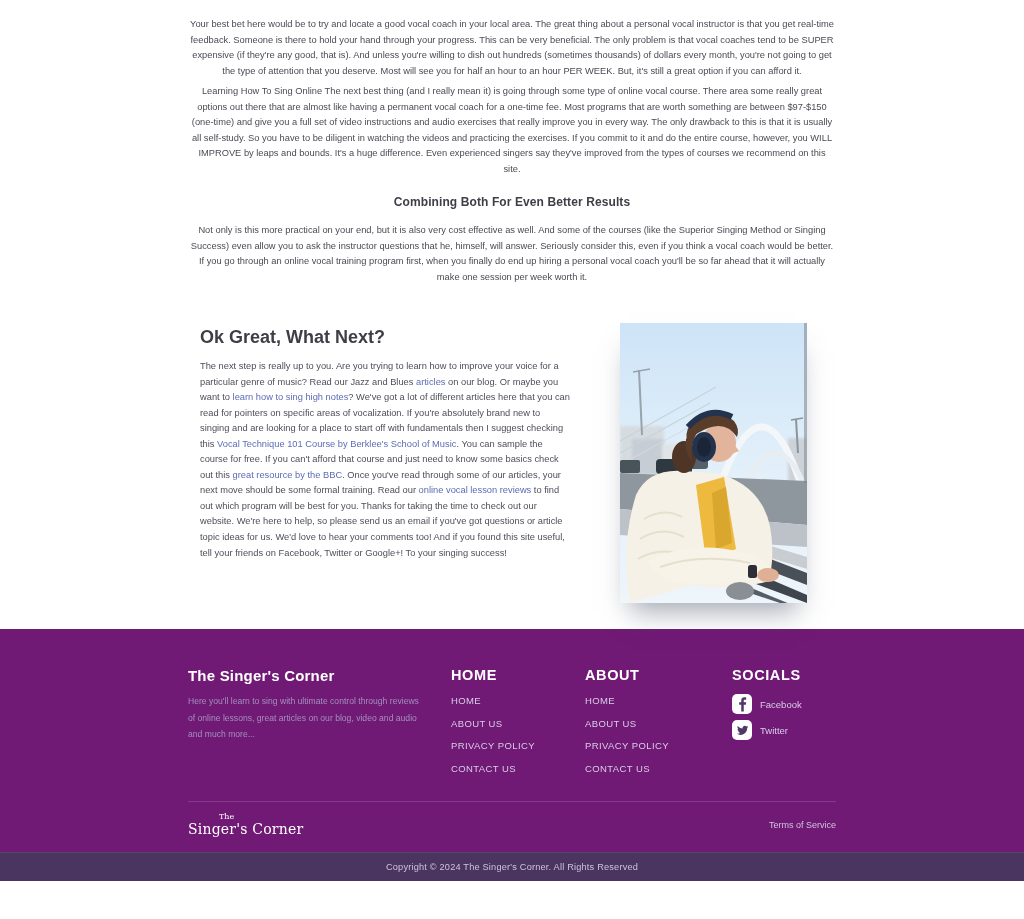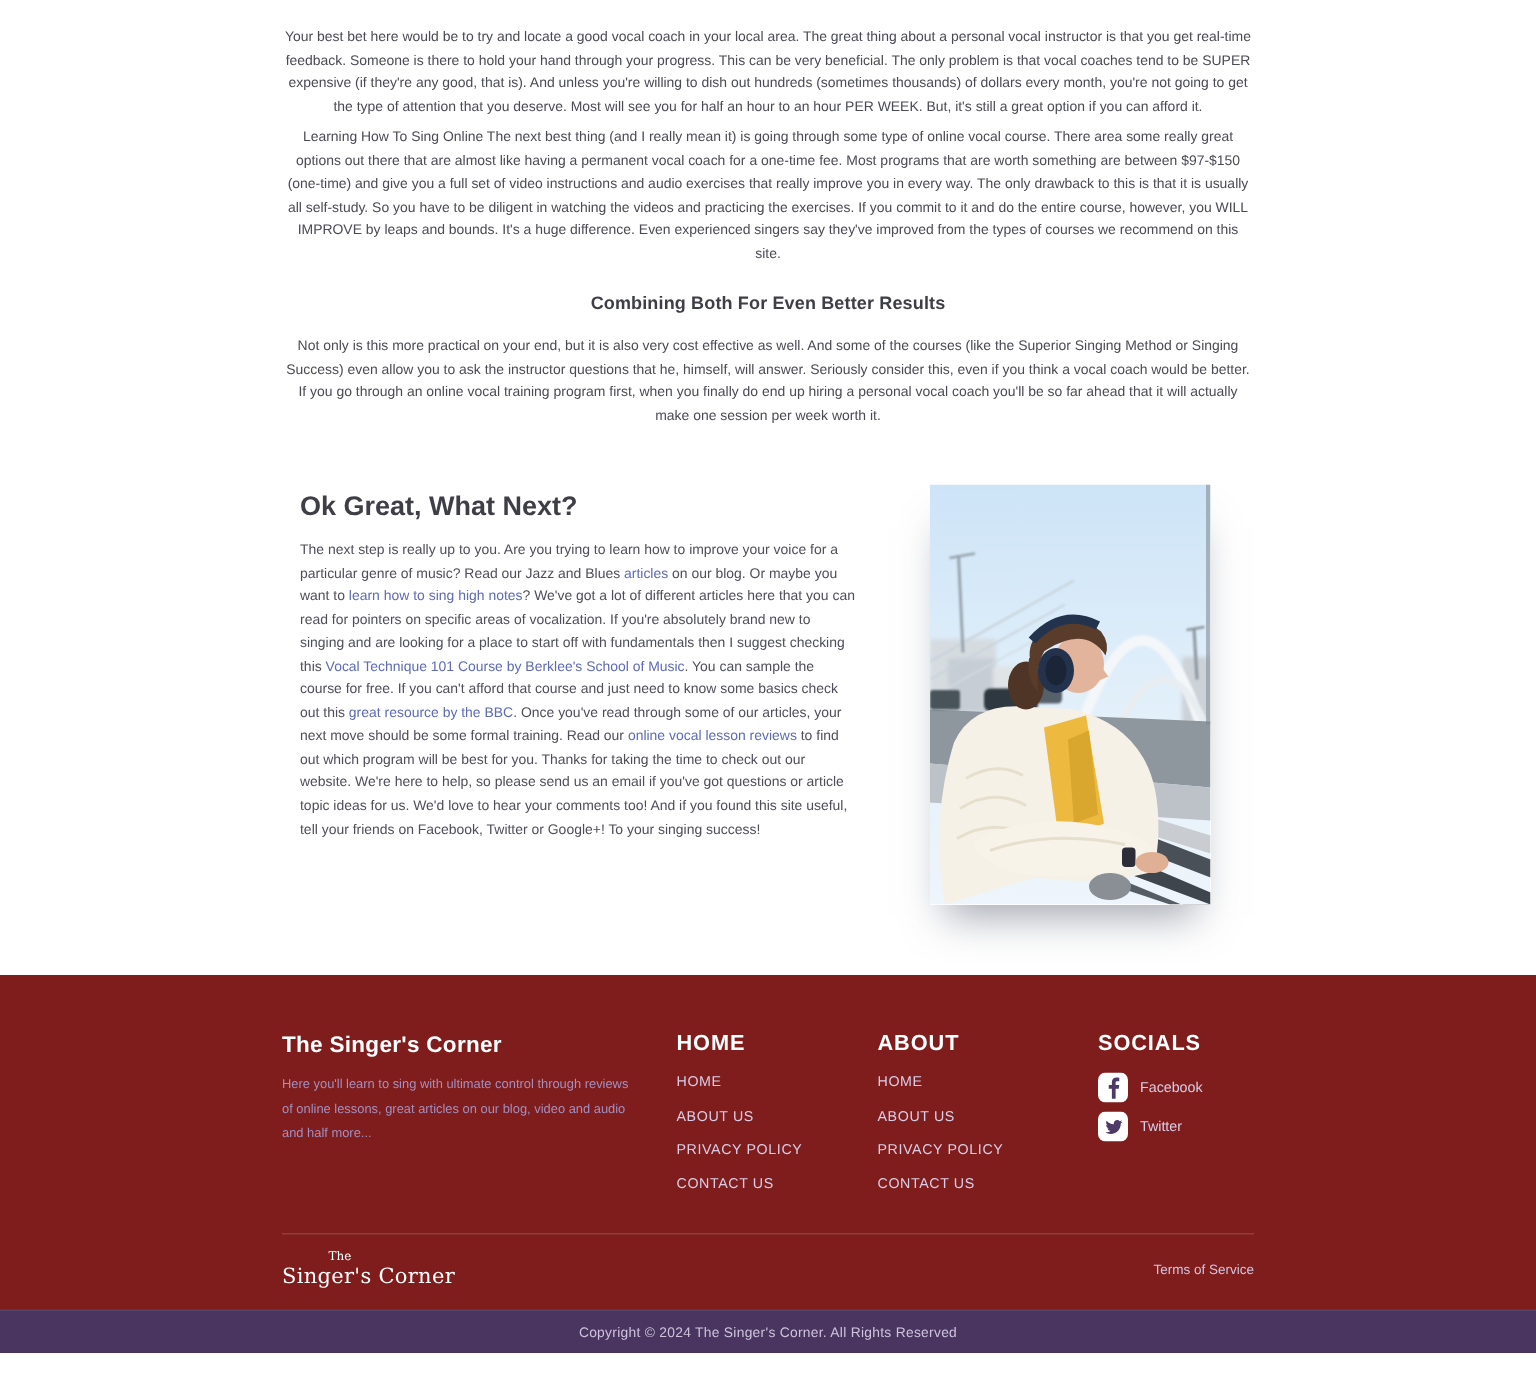--- a/index.html
+++ b/index.html
@@ -17,21 +17,21 @@
   .next-steps { display:flex; gap:48px; margin:42px 0 0 200px; width:600px; align-items:flex-start; }
   .next-left { width:372px; flex:0 0 372px; }
   .next-title { font-size:18px; font-weight:700; color:#3e3e47; line-height:1.2; }
   .next-left p { margin-top:10px; font-size:9.3px; line-height:15.55px; color:#4e4e5a; }
   .text-link { color:#5e6bb4; text-decoration:none; cursor:pointer; }
 
   .photo { width:187px; height:280px; flex:0 0 187px; margin-top:-4px;
            box-shadow:0 18px 26px -10px rgba(70,80,100,.5); position:relative; }
   .photo svg { display:block; width:187px; height:280px; }
 
-  footer { margin-top:47px; background:#7f1d1d; color:#fff; }
+  footer { margin-top:26px; background:#701a75; color:#fff; }
   .footer-inner { width:672px; margin:0 auto; padding:38px 12px 0; }
   .f-cols { display:flex; }
   .f-brand { width:263px; }
   .f-brand h3 { font-size:15px; font-weight:700; letter-spacing:.2px; }
   .f-brand p { margin-top:9px; font-size:8.6px; line-height:16.5px; color:#a violet; color:#a48fbe; width:236px; }
   .f-col { width:134px; }
   .f-col2 { width:147px; }
   .f-social { flex:1; }
   .f-head { font-size:14.5px; font-weight:700; letter-spacing:.6px; }
   .f-links { list-style:none; margin-top:12px; }
@@ -145,21 +145,21 @@
       <ellipse cx="120" cy="268" rx="14" ry="9" fill="#8a8f96"></ellipse>
     </svg>
   </div>
 </section>
 
 <footer>
   <div class="footer-inner">
     <div class="f-cols">
       <div class="f-brand">
         <h3>The Singer's Corner</h3>
-        <p>Here you'll learn to sing with ultimate control through reviews of online lessons, great articles on our blog, video and audio and half more...</p>
+        <p>Here you'll learn to sing with ultimate control through reviews of online lessons, great articles on our blog, video and audio and much more...</p>
       </div>
 
       <div class="f-col">
         <div class="f-head">HOME</div>
         <ul class="f-links">
           <li>HOME</li>
           <li>ABOUT US</li>
           <li>PRIVACY POLICY</li>
           <li>CONTACT US</li>
         </ul>

